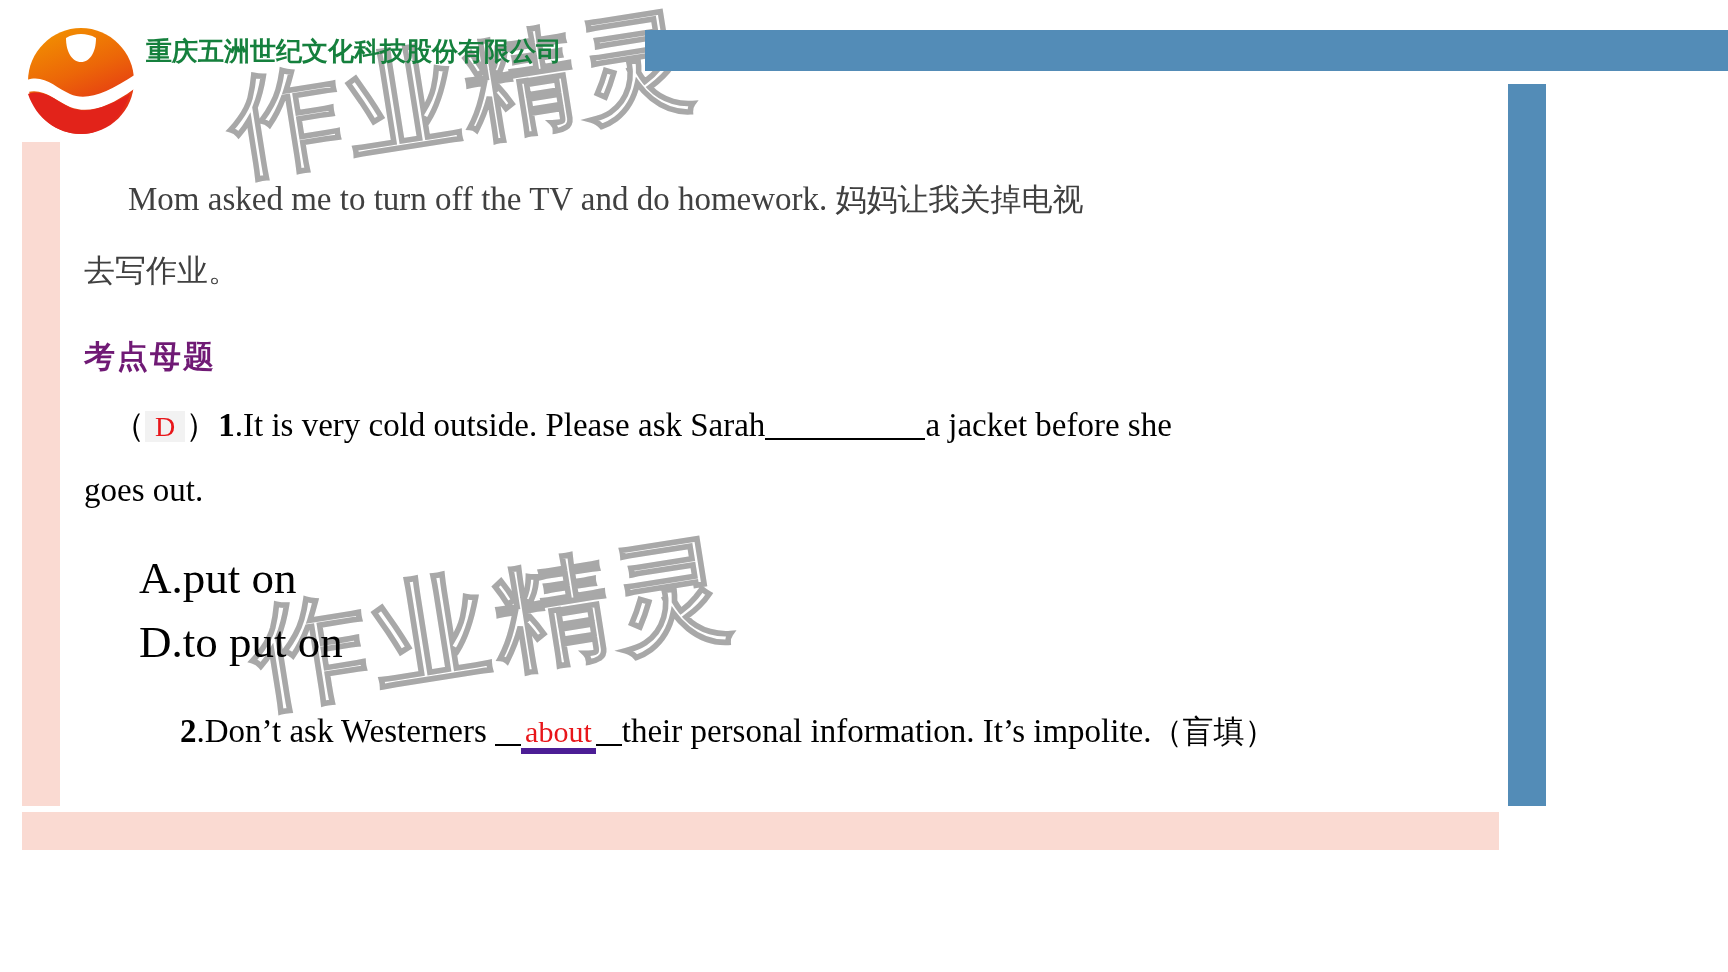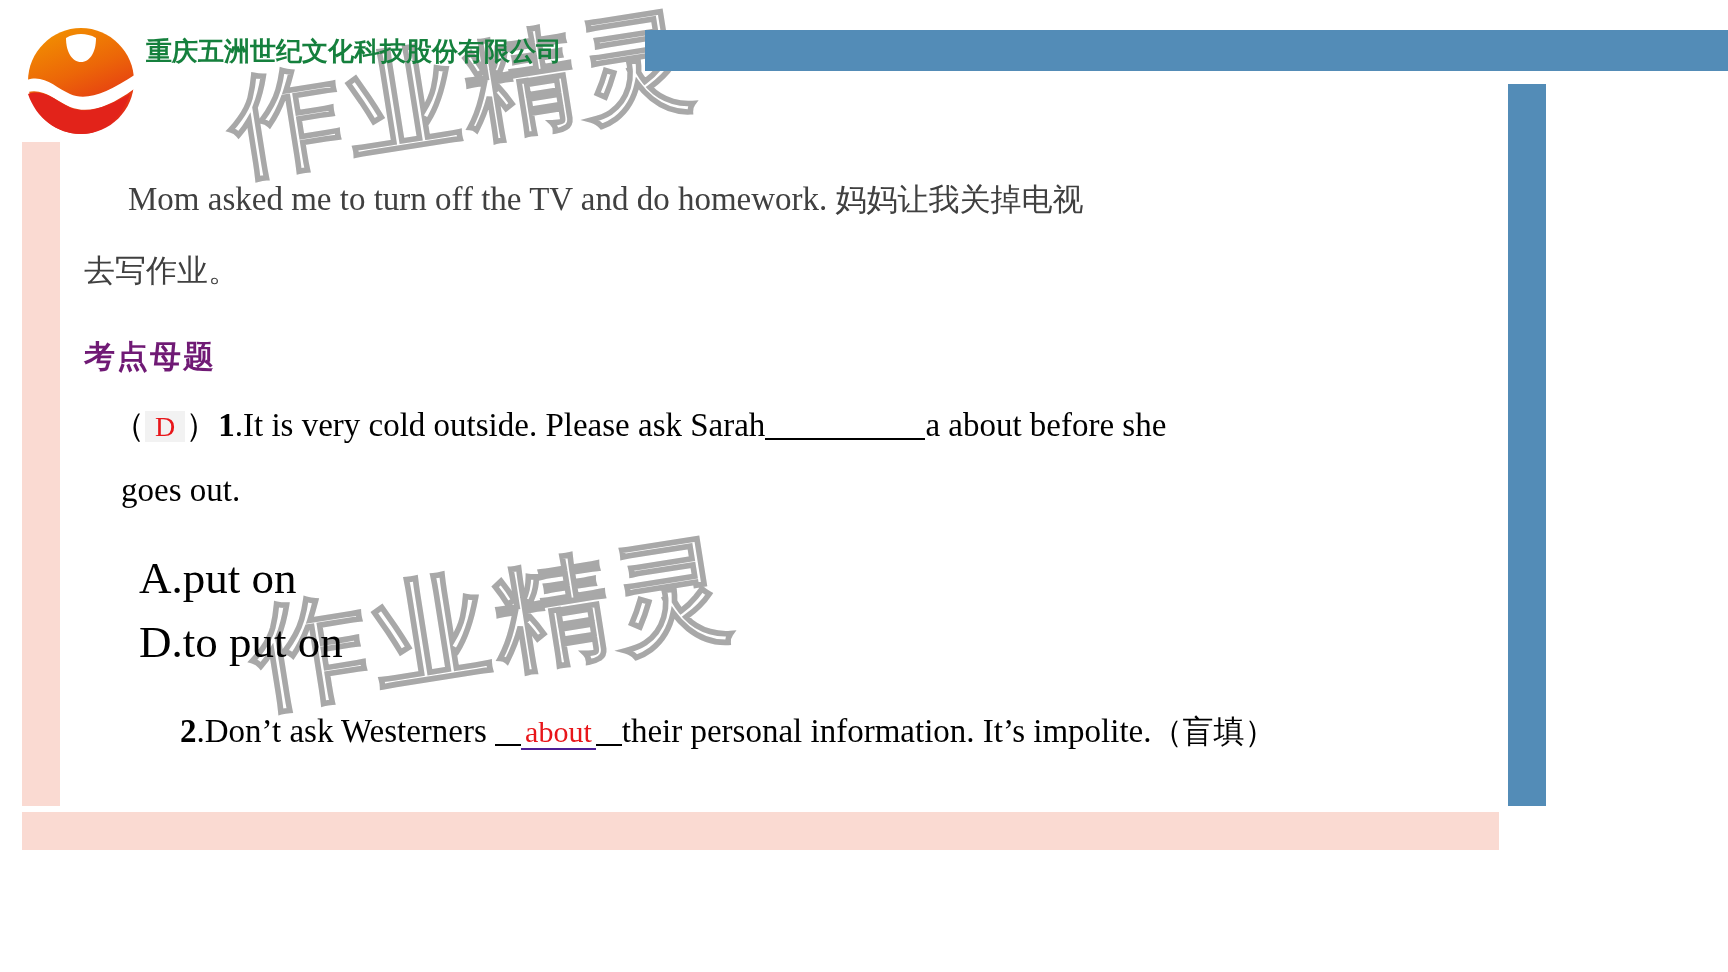--- a/index.html
+++ b/index.html
@@ -108,21 +108,21 @@
     left: 84px; top: 336px;
     font-family: "DejaVu Sans", "Liberation Sans", sans-serif;
     font-size: 31px;
     font-weight: 700;
     color: #701a75;
     letter-spacing: 2px;
   }
 
   #q1-block { position: absolute; left: 84px; top: 398px; width: 1400px; }
   #q1-line1 { font-size: 33px; line-height: 54px; white-space: nowrap; }
-  #q1-line2 { font-size: 33px; line-height: 72px; margin-left: 37px; }
+  #q1-line2 { font-size: 33px; line-height: 72px; }
 
   .paren { font-size: 33px; }
   .answer-letter {
     color: #e8161a;
     font-size: 28px;
     background: #f2f2f2;
     padding: 0 10px;
     font-family: "Liberation Serif", serif;
   }
   .qnum { font-weight: 700; font-size: 33px; }
@@ -148,21 +148,21 @@
     position: absolute;
     left: 84px; top: 704px;
     width: 1420px;
     font-size: 33px;
     line-height: 54px;
     white-space: nowrap;
   }
   .fill-answer {
     color: #e8161a;
     font-size: 30px;
-    border-bottom: 2px solid #4c1d95;
+    border-bottom: 6px solid #4c1d95;
     padding: 0 4px;
   }
   .blank-pad {
     display: inline-block;
     border-bottom: 2px solid #000;
     width: 26px; height: 24px;
     vertical-align: -4px;
   }
 </style>
 </head>
@@ -203,21 +203,21 @@
       <span style="display:inline-block;width:44px;"></span><span>Mom asked me to turn off the TV and do homework.</span>
       <span class="cn">妈妈让我关掉电视</span>
     </div>
     <div class="para cn">去写作业。</div>
   </div>
 
   <div id="section-heading">考点母题</div>
 
   <div id="q1-block">
     <div id="q1-line1">
-      <span style="display:inline-block;width:28px;"></span><span class="paren cn">（</span><span class="answer-letter">D</span><span class="paren cn">）</span><span class="qnum">1</span><span>.</span><span>It is very cold outside. Please ask Sarah</span><span class="blank-ul"></span><span>a about before she</span>
+      <span style="display:inline-block;width:28px;"></span><span class="paren cn">（</span><span class="answer-letter">D</span><span class="paren cn">）</span><span class="qnum">1</span><span>.</span><span>It is very cold outside. Please ask Sarah</span><span class="blank-ul"></span><span>a jacket before she</span>
     </div>
     <div id="q1-line2">goes out.</div>
   </div>
 
   <div id="options">
     <div class="opt-row">
       <span class="opt-a">A.put on</span>
     </div>
     <div class="opt-row">
       <span>D.to put on</span>

